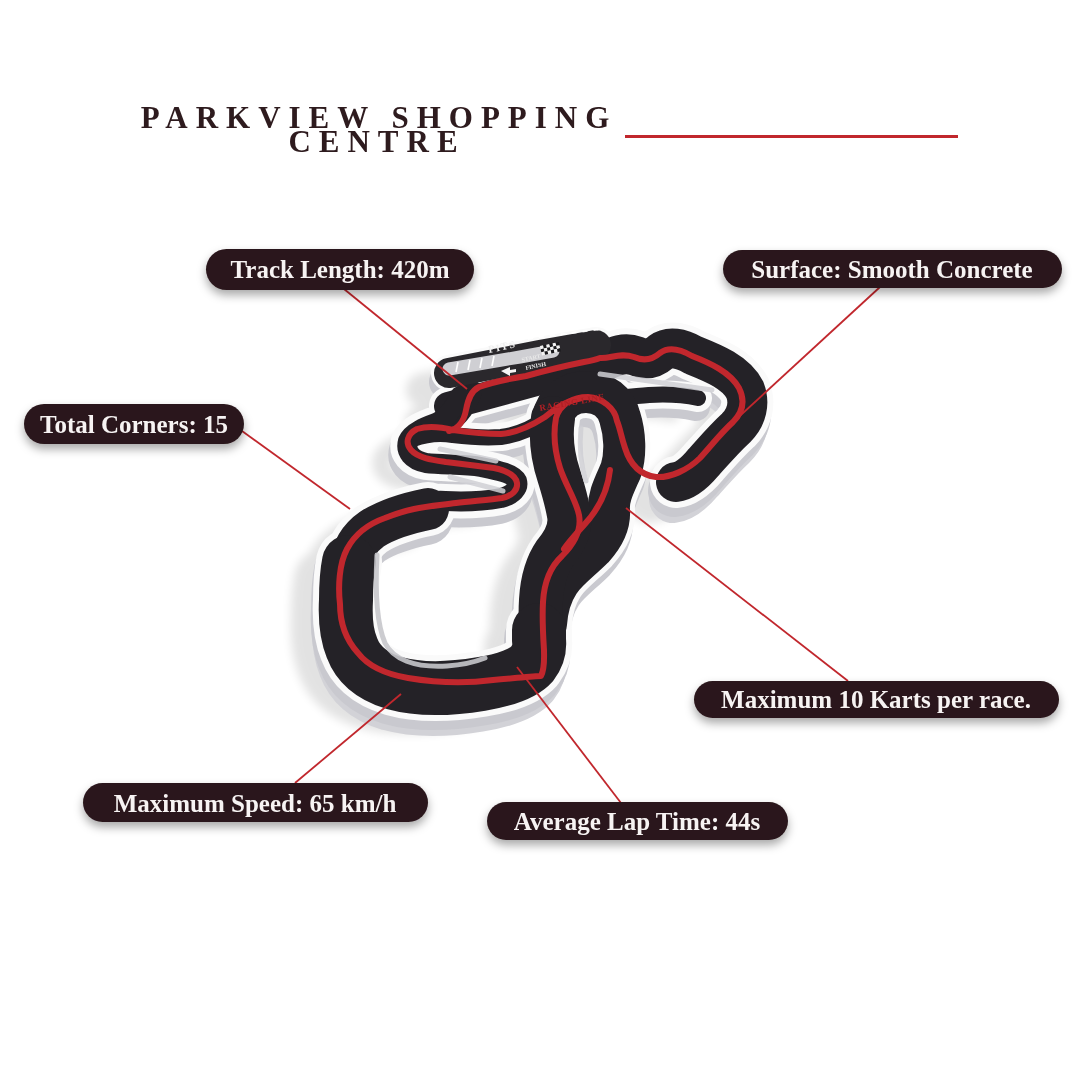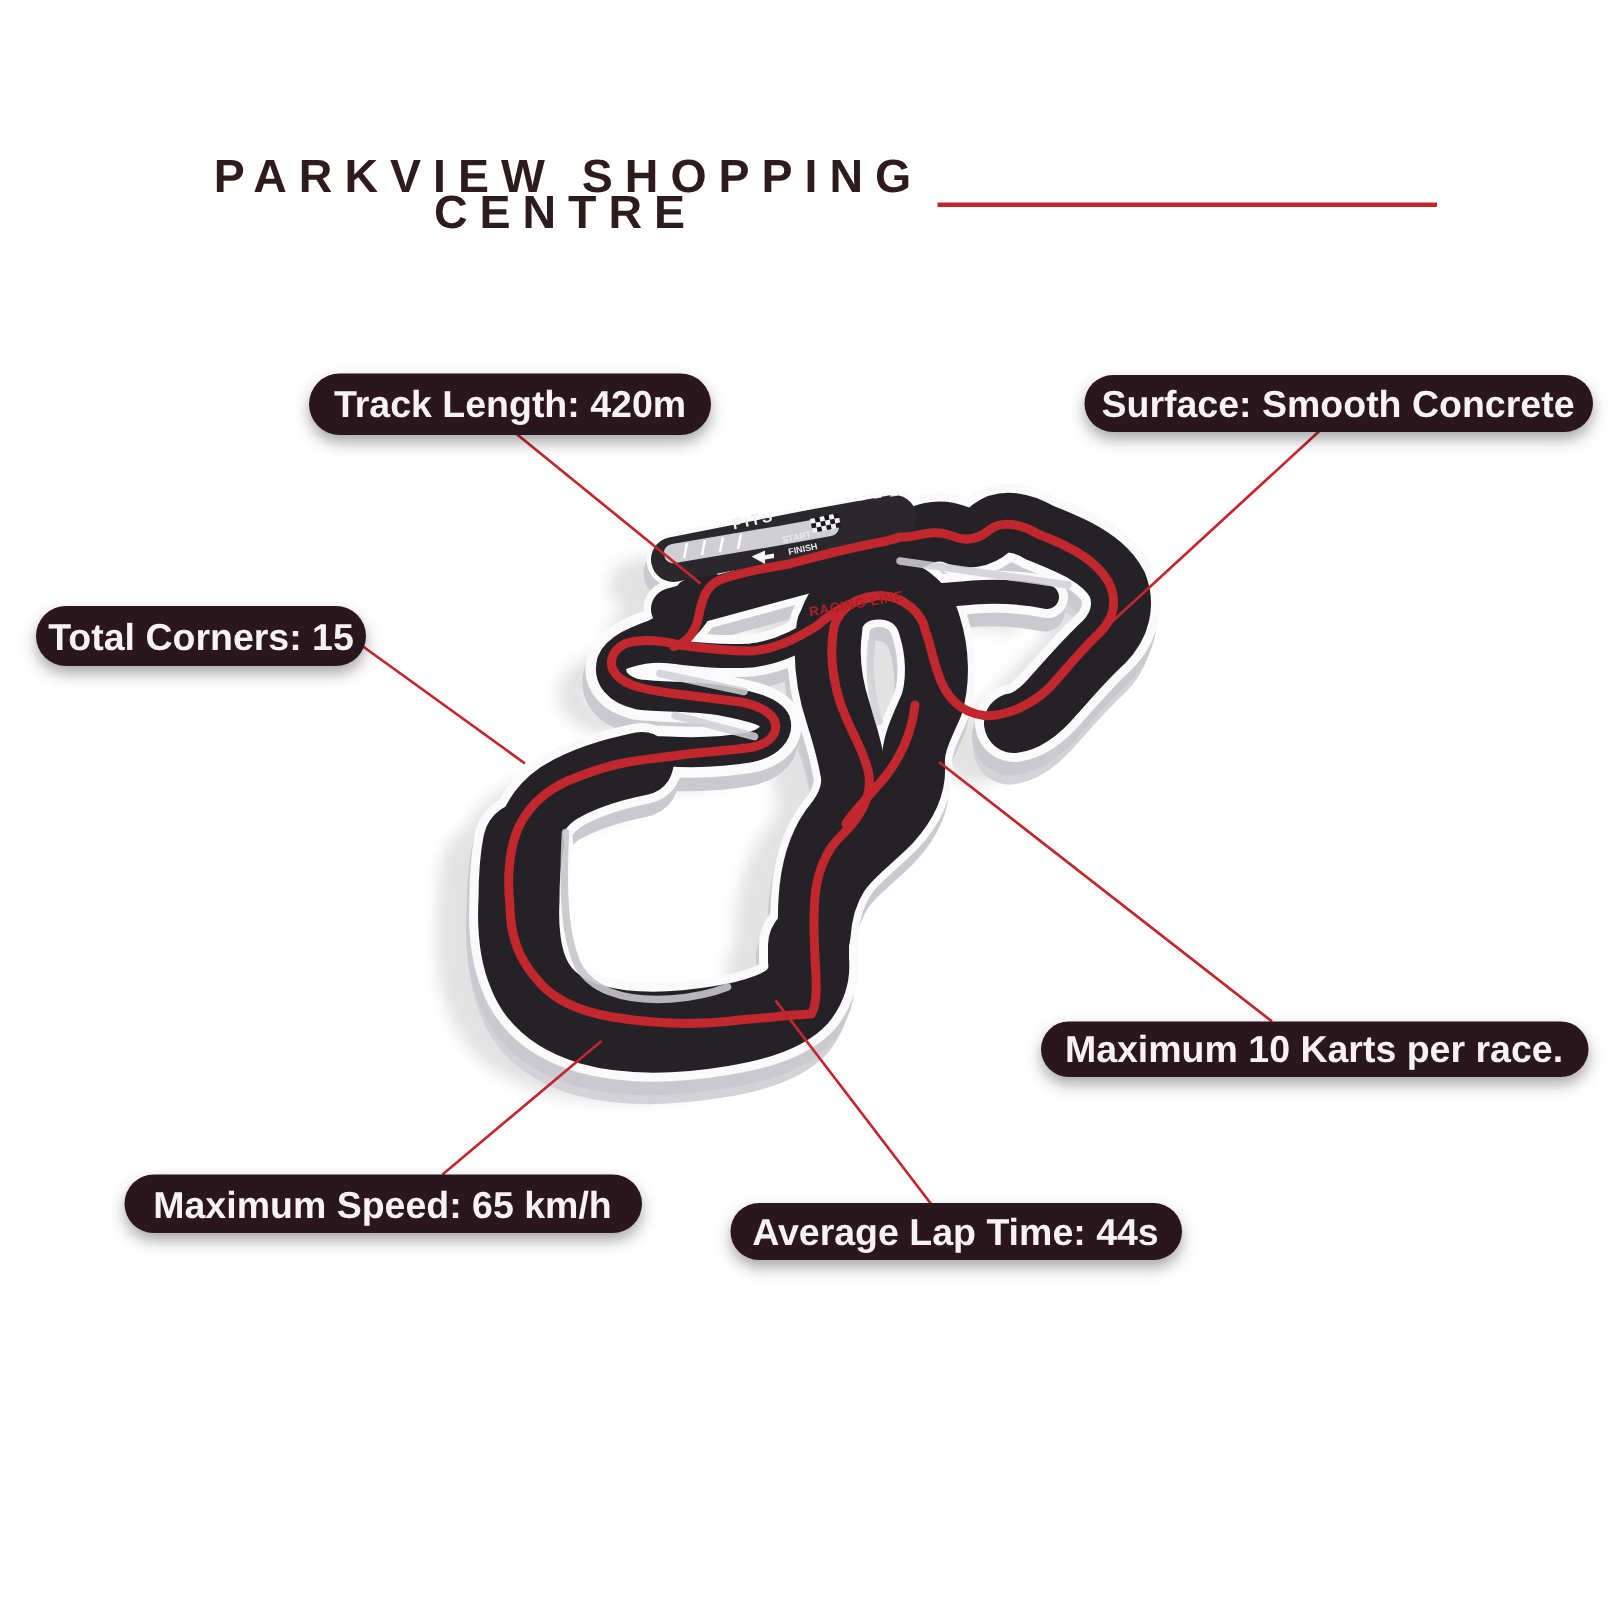--- a/index.html
+++ b/index.html
@@ -1,16 +1,16 @@
 <!DOCTYPE html>
 <html><head>
 <meta charset="utf-8">
 <style>
   html,body{margin:0;padding:0;background:#ffffff;}
-  .page{width:1080px;height:1045px;position:relative;font-family:Liberation Sans, sans-serif;}
+  .page{width:1080px;height:1045px;position:relative;font-family:Liberation Serif, serif;}
 </style>
 </head>
 <body>
 <div class="page">
 <svg width="1080" height="1080" viewBox="0 0 1080 1080">
   <defs>
     <filter id="blurShadow" x="-30%" y="-30%" width="160%" height="160%">
       <feGaussianBlur stdDeviation="5"></feGaussianBlur>
     </filter>
     <filter id="pillShadow" x="-30%" y="-60%" width="160%" height="260%">

